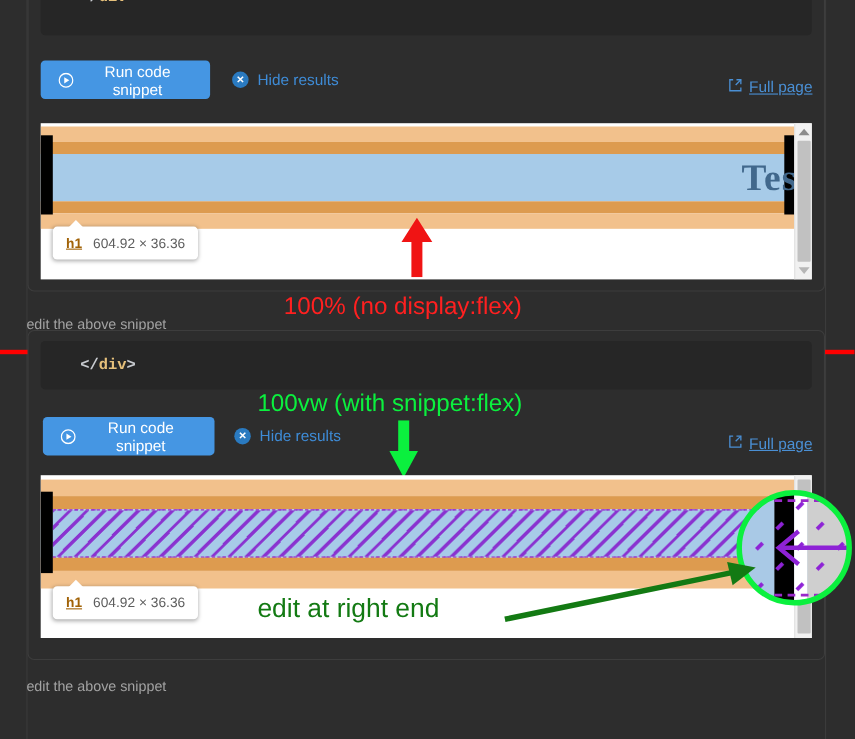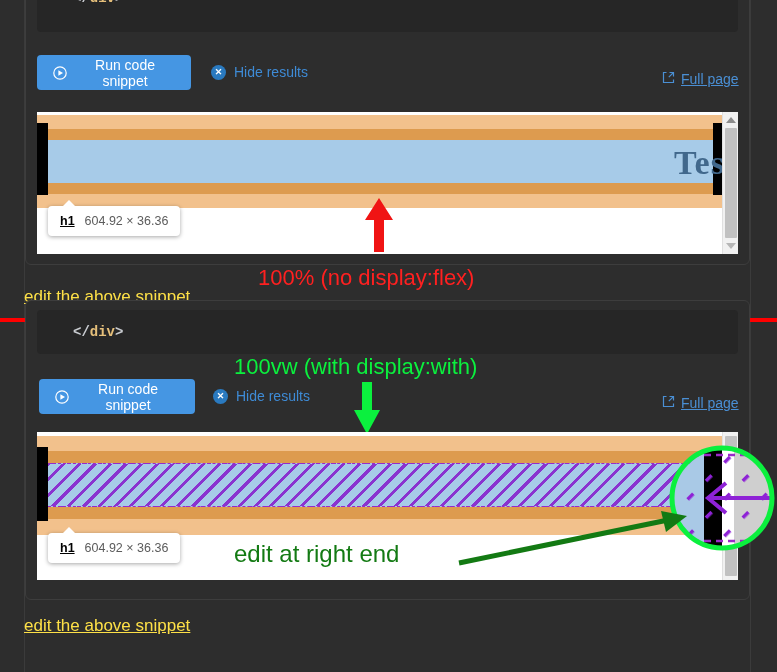--- a/index.html
+++ b/index.html
@@ -112,21 +112,21 @@
     background:#ffffff;
     border-radius:4px;
     box-shadow:0 1px 4px rgba(0,0,0,.35);
     height:30px;
     display:flex; align-items:center; gap:10px;
     padding:0 12px;
     font-size:12.5px;
     color:#5c5c5c;
     white-space:nowrap;
   }
-  .dt-tip .tag { color:#000000; font-weight:bold;text-decoration:underline; }
+  .dt-tip .tag { color:#a16207; font-weight:bold;text-decoration:underline; }
   .dt-tip .nub {
     position:absolute; top:-6px; left:14px;
     width:0;height:0;
     border-left:7px solid transparent;
     border-right:7px solid transparent;
     border-bottom:7px solid #ffffff;
   }
 
   
   .sb-track {
@@ -153,23 +153,22 @@
   .anno-green { color:#0bf03e; }
   .anno-dgreen{ color:#137a13; font-size:24px; }
 
   .sep-red {
     position:absolute; left:0; width:777px; height:4px;
     background:#ff0000;
   }
 
   .link-edit {
     position:absolute;
-    color:#fde047;
-    font-size:17px;
-    text-decoration:underline;
+    color:#a3a3a3;
+    font-size:13px;
     cursor:pointer;
   }
 
   .ovl { position:absolute; pointer-events:none; }
 </style>
 </head>
 <body>
 
 <div class="page">
 
@@ -248,21 +247,21 @@
 
   <div class="snippet-box" style="left:25px; top:300px; width:725px; height:300px;">
   </div>
 
   <div class="code-block" style="left:37px; top:310px; width:701px; height:44px;">
     <span class="punct">&lt;/</span>
       <span class="tagname">div</span>
       <span class="punct">&gt;</span>
   </div>
 
-  <div class="anno anno-green" style="left:234px; top:354px;">100vw (with display:with)</div>
+  <div class="anno anno-green" style="left:234px; top:354px;">100vw (with snippet:flex)</div>
 
   <button class="btn-run" style="left:39px; top:379px; width:156px; height:35px;">
     <span class="glyph">
       <svg width="14" height="14" viewBox="0 0 14 14">
         <circle cx="7" cy="7" r="6.2" fill="none" stroke="#ffffff" stroke-width="1.2"></circle>
         <polygon points="5.4,4.2 10,7 5.4,9.8" fill="#ffffff"></polygon>
       </svg>
     </span>
     <span>Run code snippet</span>
   </button>

